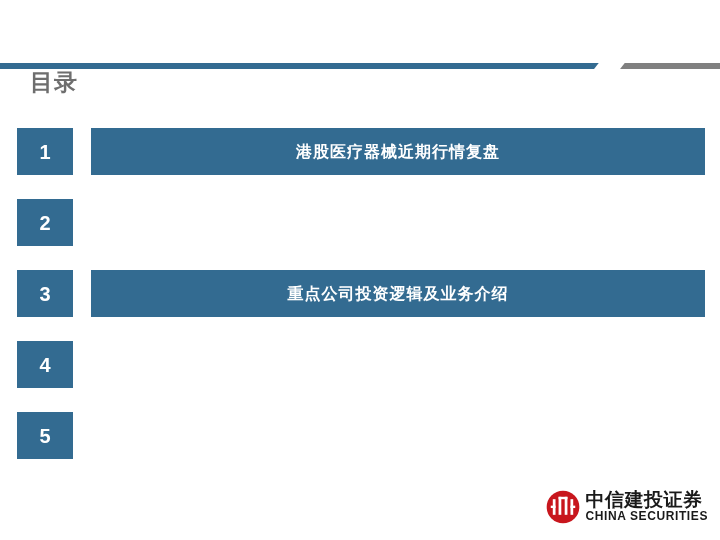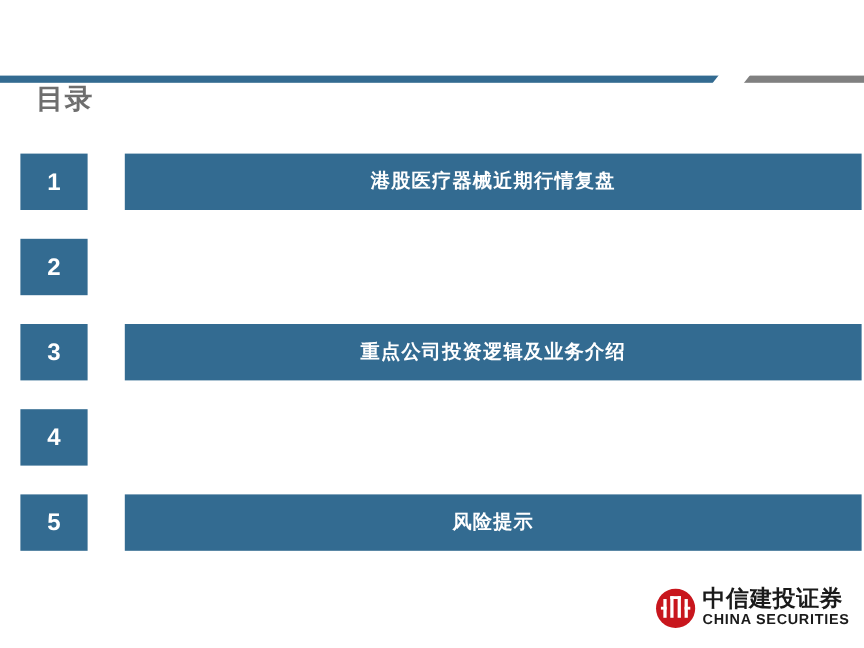--- a/index.html
+++ b/index.html
@@ -109,21 +109,20 @@
   .row-bar {
     position: absolute;
     left: 91px;
     top: 0;
     width: 614px;
     height: 47px;
     background: #336b91;
     display: flex;
     align-items: center;
     justify-content: center;
-    margin-left: 13px;
   }
   .row-label {
     color: #ffffff;
     font-size: 16px;
     font-weight: bold;
     letter-spacing: 1px;
     line-height: 1;
     white-space: nowrap;
   }
 
@@ -197,23 +196,20 @@
       <span class="row-label">重点公司投资逻辑及业务介绍</span>
     </div>
   </div>
 
   <div class="agenda-row">
     <div class="row-number">4</div>
   </div>
 
   <div class="agenda-row">
     <div class="row-number">5</div>
-    <div class="row-bar">
-      <span class="row-label">风险提示</span>
-    </div>
   </div>
 
 </div>
 
 <div class="footer-logo">
   <svg class="logo-emblem" viewBox="0 0 100 100">
     <circle cx="50" cy="50" r="48" fill="#c8161d"></circle>
     <rect x="20" y="27" width="8" height="46" fill="#ffffff"></rect>
     <rect x="37" y="20" width="8" height="53" fill="#ffffff"></rect>
     <rect x="55" y="20" width="8" height="53" fill="#ffffff"></rect>

